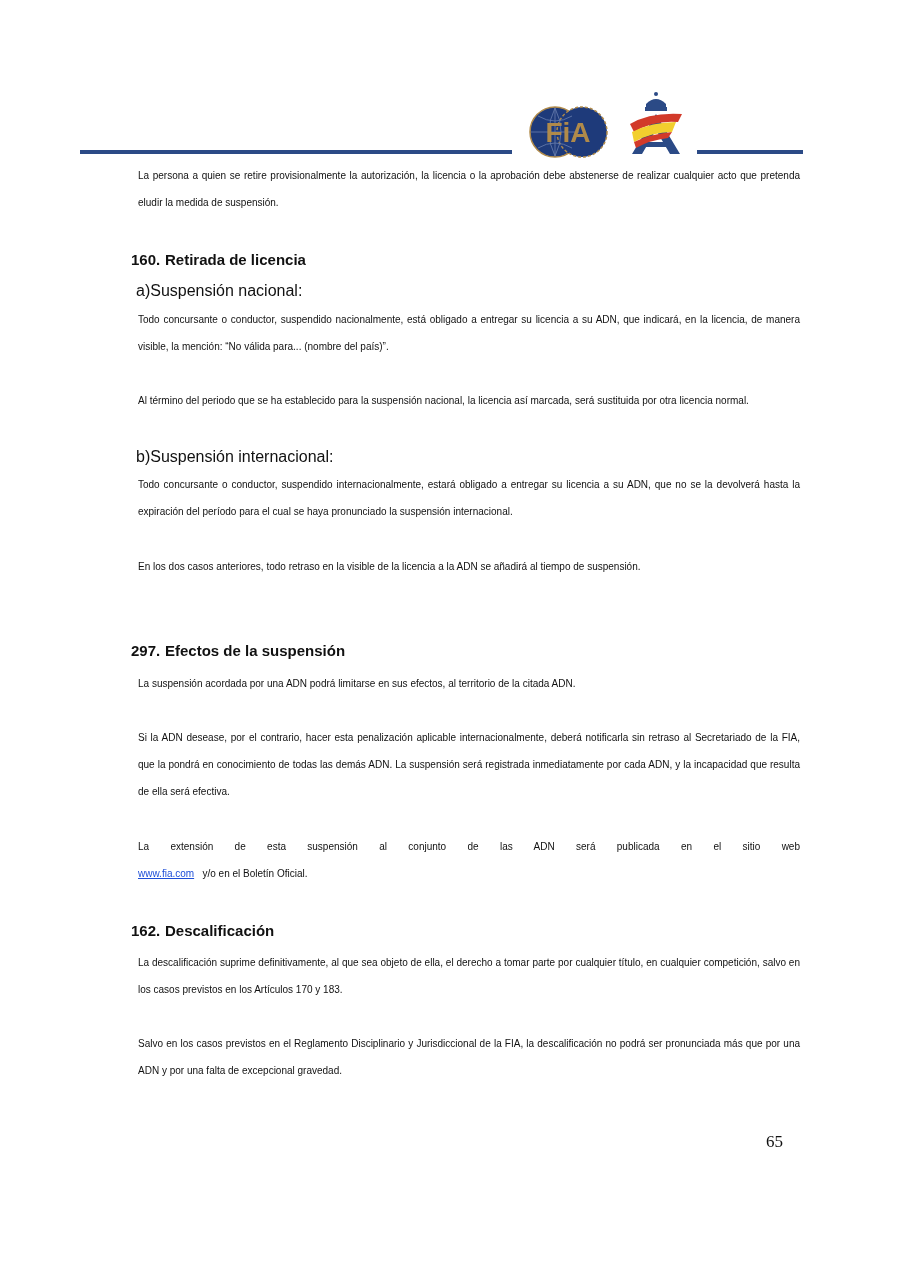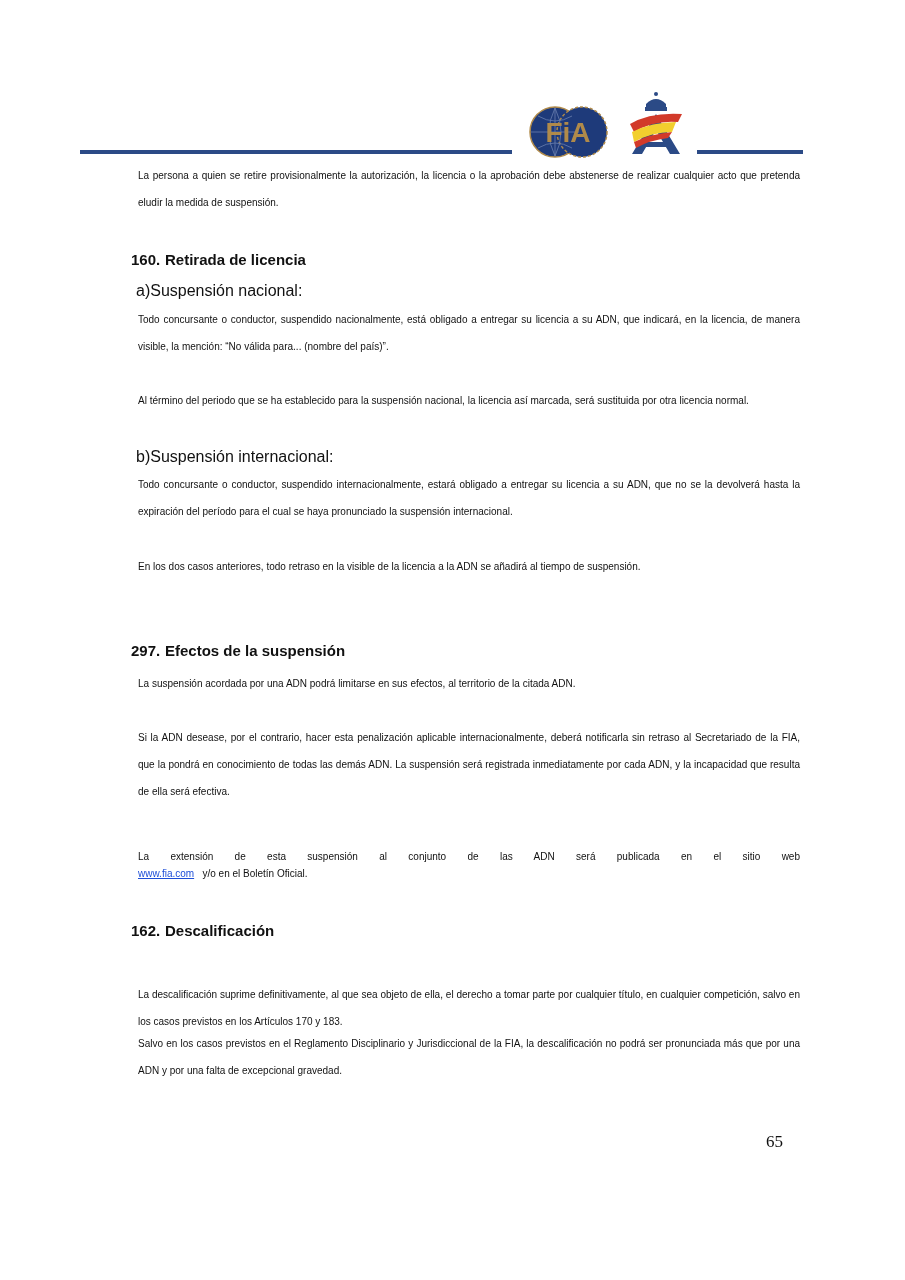--- a/index.html
+++ b/index.html
@@ -5,21 +5,21 @@
   html, body { margin: 0; padding: 0; background: #ffffff; }
   body { width: 905px; height: 1280px; position: relative; overflow: hidden;
          font-family: "Liberation Sans", sans-serif; color: #111; }
   .header-line-left { position: absolute; left: 80px; top: 150px; width: 432px; height: 4px; background: #2b4a86; }
   .header-line-right { position: absolute; left: 697px; top: 150px; width: 106px; height: 4px; background: #2b4a86; }
   .logo-fia { position: absolute; left: 528px; top: 106px; width: 80px; height: 52px; }
   .logo-rfeda { position: absolute; left: 624px; top: 90px; width: 64px; height: 66px; }
   .content { position: absolute; left: 0; top: 0; width: 905px; }
   .p { position: absolute; left: 138px; width: 662px; font-size: 10px; line-height: 27px;
        text-align: justify; text-align-last: left; }
-  .p.just-last { text-align-last: justify; margin-top: 10px; }
+  .p.just-last { text-align-last: justify; }
   .heading { position: absolute; left: 104px; font-size: 15px; font-weight: bold; line-height: 20px; margin-left: 27px; }
   .heading .num { display: inline-block; width: 34px; }
   .sub { position: absolute; left: 136px; font-size: 16px; line-height: 20px; }
   .link { color: #1d4ed8; text-decoration: underline; }
   .page-num { position: absolute; left: 766px; top: 1132px; font-family: "Liberation Serif", serif; font-size: 17px; }
 </style>
 </head>
 <body>
 
 <div>
@@ -64,17 +64,17 @@
   <div class="p" style="top:670px">La suspensión acordada por una ADN podrá limitarse en sus efectos, al territorio de la citada ADN.</div>
   <div class="p" style="top:724px">Si la ADN desease, por el contrario, hacer esta penalización aplicable internacionalmente, deberá notificarla sin retraso al Secretariado de la FIA, que la pondrá en conocimiento de todas las demás ADN. La suspensión será registrada inmediatamente por cada ADN, y la incapacidad que resulta de ella será efectiva.</div>
   <div class="p just-last" style="top:833px">La extensión de esta suspensión al conjunto de las ADN será publicada en el sitio web</div>
   <div class="p" style="top:860px">
     <a class="link">www.fia.com</a>&nbsp;&nbsp;&nbsp;<span>y/o en el Boletín Oficial.</span>
   </div>
 
   <div class="heading" style="top:921px">
     <span class="num">162.</span><span>Descalificación</span>
   </div>
-  <div class="p" style="top:981px">La descalificación suprime definitivamente, al que sea objeto de ella, el derecho a tomar parte por cualquier título, en cualquier competición, salvo en los casos previstos en los Artículos 170 y 183.</div>
+  <div class="p" style="top:949px">La descalificación suprime definitivamente, al que sea objeto de ella, el derecho a tomar parte por cualquier título, en cualquier competición, salvo en los casos previstos en los Artículos 170 y 183.</div>
   <div class="p" style="top:1030px">Salvo en los casos previstos en el Reglamento Disciplinario y Jurisdiccional de la FIA, la descalificación no podrá ser pronunciada más que por una ADN y por una falta de excepcional gravedad.</div>
 
   <div class="page-num">65</div>
 </div>
 
 </body></html>

